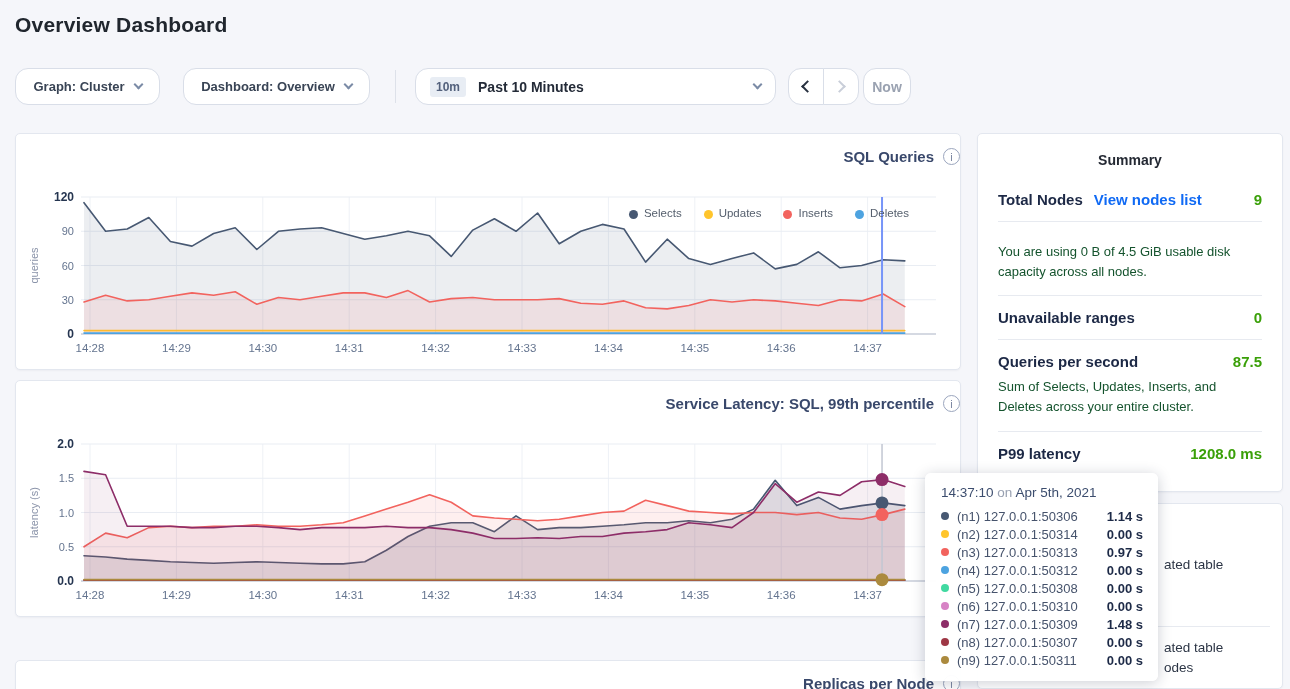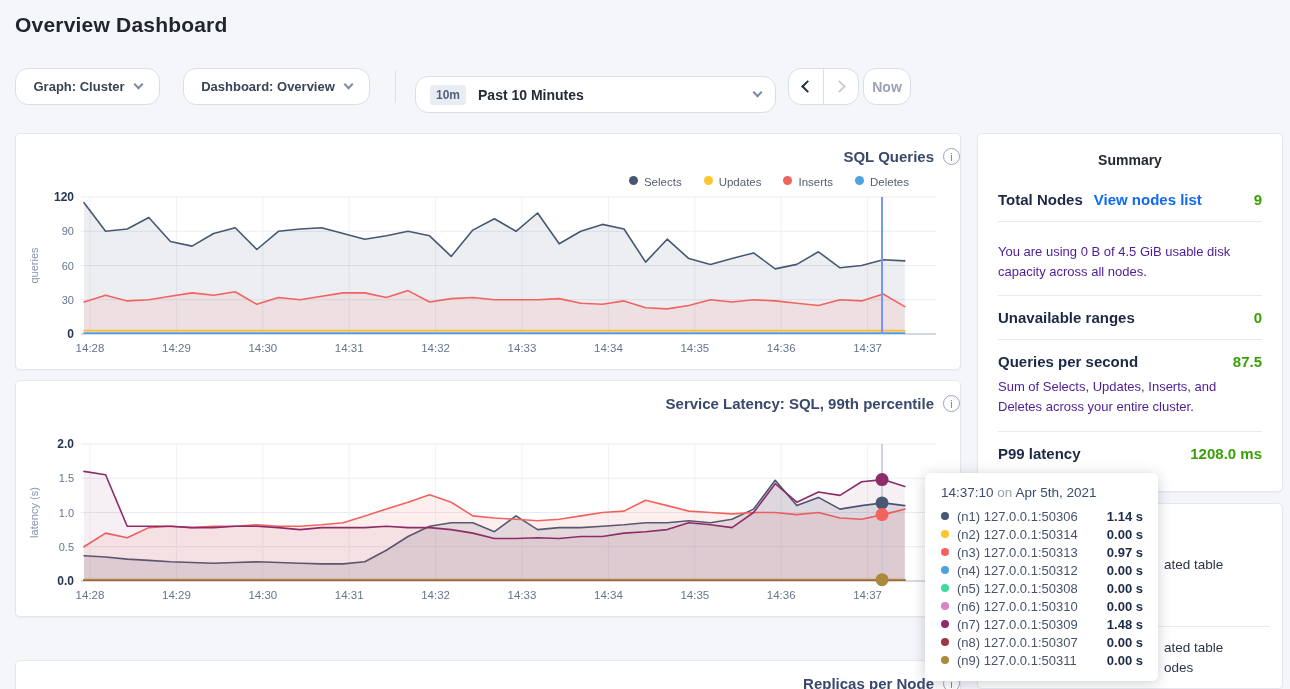--- a/index.html
+++ b/index.html
@@ -8,58 +8,58 @@
   .page { position:relative; width:1290px; height:689px; }
 
   .page-title { position:absolute; left:15px; top:13px; font-size:21px; font-weight:600; color:#20262e; letter-spacing:.2px; }
 
   
   .ctl { position:absolute; top:68px; height:37px; background:#fff; border:1px solid #d9dee8; border-radius:13px;
          display:flex; align-items:center; font-size:13px; font-weight:bold; color:#394455; cursor:pointer; }
   .dd { padding:0 14px; justify-content:center; gap:10px; }
   .chev-down { width:7px; height:7px; border-right:2px solid #7b8ba6; border-bottom:2px solid #7b8ba6; transform:rotate(45deg); margin-top:-4px; }
   .vdivider { position:absolute; left:395px; top:70px; height:33px; width:1px; background:#dde1e9; }
-  .time-sel { left:415px; width:361px; padding:0 14px; font-size:14px; color:#242b38;margin-top:8px; }
+  .time-sel { left:415px; width:361px; padding:0 14px; font-size:14px; color:#242b38; }
   .range-badge { background:#e8edf4; color:#53617c; font-size:12px; font-weight:bold; border-radius:3px; padding:3px 6px; margin-right:12px; }
   .time-sel .chev-down { margin-left:auto; }
   .arrow-btn { justify-content:center; width:36px; }
   .chev-left { width:9px; height:9px; border-left:2.5px solid #27303f; border-bottom:2.5px solid #27303f; transform:rotate(45deg); margin-left:3px; }
   .chev-right { width:9px; height:9px; border-right:2.5px solid #c9ced9; border-top:2.5px solid #c9ced9; transform:rotate(45deg); margin-right:3px; }
   .now-btn { left:863px; width:48px; justify-content:center; font-size:14px; color:#9aa2b1; }
 
   
   .panel { position:absolute; background:#fff; border:1px solid #e3e7ef; border-radius:5px; box-shadow:0 1px 2px rgba(20,30,60,.04); }
   .chart-panel { left:15px; width:946px; height:237px; overflow:hidden; }
   #sql-panel { top:133px; }
   #latency-panel { top:380px; }
   #replicas-panel { top:660px; height:68px; }
 
   .chart-title-row { position:absolute; top:14px; left:0; width:100%; display:flex; justify-content:flex-end; align-items:center; gap:9px; z-index:2; }
   .chart-title { font-size:15px; font-weight:bold; color:#39486b; }
   .info-icon { width:17px; height:17px; border:1px solid #9aa5bd; border-radius:50%; color:#7a86a0; font-size:11px;
                display:flex; align-items:center; justify-content:center; cursor:pointer; }
   .legend { position:absolute; top:42px; right:51px; display:flex; gap:22px; z-index:2; }
-  .legend-item { display:flex; align-items:flex-start; gap:6px; font-size:11.5px; color:#555f6d; cursor:pointer; }
+  .legend-item { display:flex; align-items:flex-end; gap:6px; font-size:11.5px; color:#555f6d; cursor:pointer;margin-top:31px; }
   .dot { width:9px; height:9px; border-radius:50%; flex:0 0 auto; }
   .chart-svg { position:absolute; left:0; top:0; }
   .xtick { font-family:"Liberation Sans",sans-serif; font-size:11.5px; fill:#64748f; }
   .ytick { font-family:"Liberation Sans",sans-serif; font-size:11px; fill:#64748f; }
   .ytickbold { font-family:"Liberation Sans",sans-serif; font-size:12px; font-weight:bold; fill:#253550; }
   .ylabel { font-family:"Liberation Sans",sans-serif; font-size:11px; fill:#8a93a9; }
 
   
   #summary-panel { left:977px; top:133px; width:306px; height:359px; padding:18px 20px 0 20px; }
   .summary-title { text-align:center; font-size:14px; font-weight:bold; color:#242933; margin-bottom:10px; }
   .sum-row { padding:13px 0; border-bottom:1px solid #e7eaf0; }
   .sum-row:last-child { border-bottom:none; }
   .sum-line { display:flex; align-items:baseline; }
   .sum-label { font-size:15px; font-weight:bold; color:#1c2845; }
   .sum-link { font-size:15px; font-weight:bold; color:#106af4; margin-left:11px; cursor:pointer; }
   .sum-value { font-size:15px; font-weight:bold; color:#3aa008; margin-left:auto; }
-  .sum-desc { font-size:13px; color:#4c1d95; line-height:1.55; margin-top:7px; }
+  .sum-desc { font-size:13px; color:#14532d; line-height:1.55; margin-top:7px; }
 
   
   #events-panel { left:977px; top:503px; width:306px; height:186px; }
   .event-frag { position:absolute; font-size:13.5px; color:#2c3545; }
   .event-divider { position:absolute; left:178px; top:122px; width:114px; height:1px; background:#e7eaf0; }
 
   
   .tooltip { position:absolute; left:925px; top:473px; width:233px; z-index:50; background:rgba(255,255,255,.97);
              border-radius:6px; box-shadow:0 2px 14px rgba(26,38,66,.22); padding:12px 15px 12px 16px; }
   .tt-header { font-size:13.5px; color:#3c4d6e; margin-bottom:7px; }

